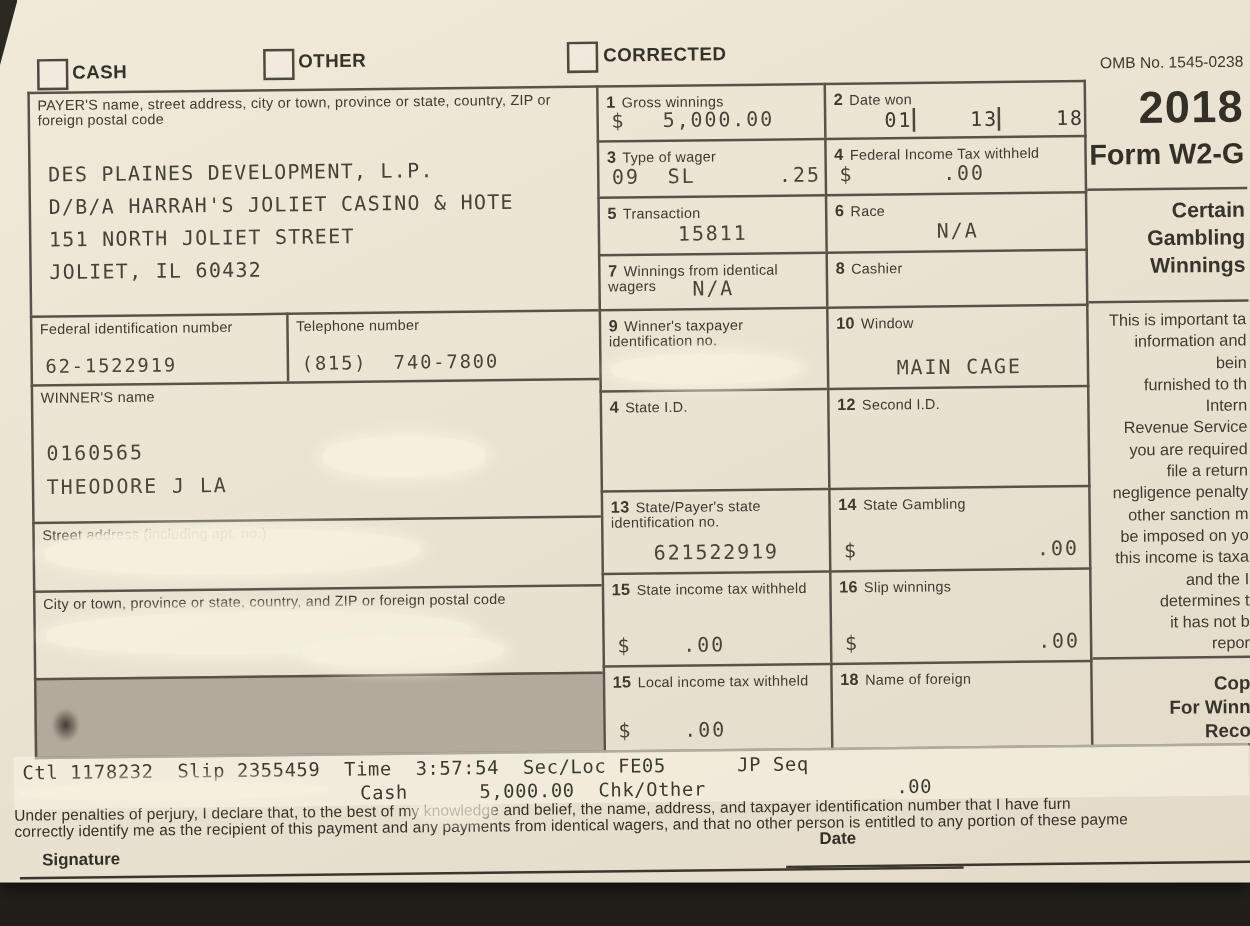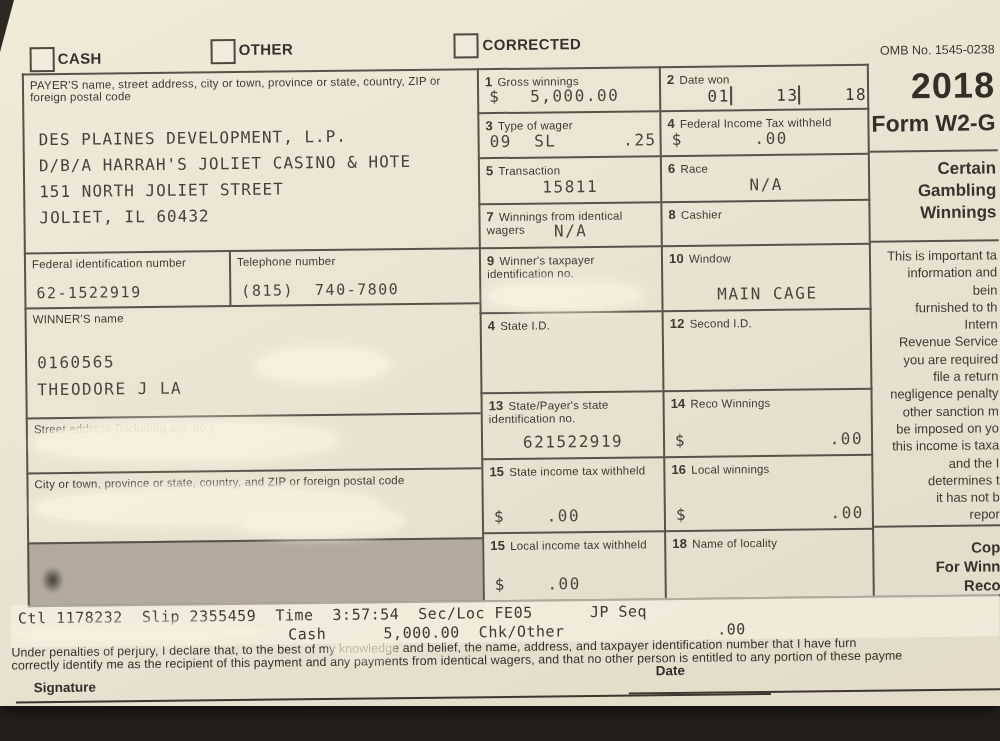--- a/index.html
+++ b/index.html
@@ -148,29 +148,29 @@
       <div class="lbl"><span class="num">8</span><span>Cashier</span></div>
     </div>
     <div class="cell" style="left:662px;top:247px;width:210px;height:65px;">
       <div class="lbl"><span class="num">10</span><span>Window</span></div>
       <div class="val"><span class="vc">MAIN CAGE</span></div>
     </div>
     <div class="cell" style="left:662px;top:312px;width:210px;height:80px;">
       <div class="lbl"><span class="num">12</span><span>Second I.D.</span></div>
     </div>
     <div class="cell" style="left:662px;top:392px;width:210px;height:66px;">
-      <div class="lbl"><span class="num">14</span><span>Reco Winnings</span></div>
+      <div class="lbl"><span class="num">14</span><span>State Gambling</span></div>
       <div class="val"><span>$</span><span class="vr">.00</span></div>
     </div>
     <div class="cell" style="left:662px;top:458px;width:210px;height:74px;">
-      <div class="lbl"><span class="num">16</span><span>Local winnings</span></div>
+      <div class="lbl"><span class="num">16</span><span>Slip winnings</span></div>
       <div class="val"><span>$</span><span class="vr">.00</span></div>
     </div>
     <div class="cell bb" style="left:662px;top:532px;width:210px;height:70px;">
-      <div class="lbl"><span class="num">18</span><span>Name of locality</span></div>
+      <div class="lbl"><span class="num">18</span><span>Name of foreign</span></div>
     </div>
 
     <div class="vline" style="left:870px;top:68px;width:2px;height:534px;"></div>
     <div class="hline" style="left:872px;top:155px;width:128px;height:2px;"></div>
     <div class="hline" style="left:872px;top:245px;width:128px;height:2px;"></div>
     <div class="hline" style="left:872px;top:530px;width:128px;height:2px;"></div>
     <div class="hline" style="left:872px;top:600px;width:128px;height:2px;"></div>
 
     <div class="rtxt" style="top:48px;font-size:12.5px;">OMB No. 1545-0238</div>
     <div class="rtxt" style="top:70px;font-size:36px;font-weight:bold;letter-spacing:1px;color:#332f29;">2018</div>

